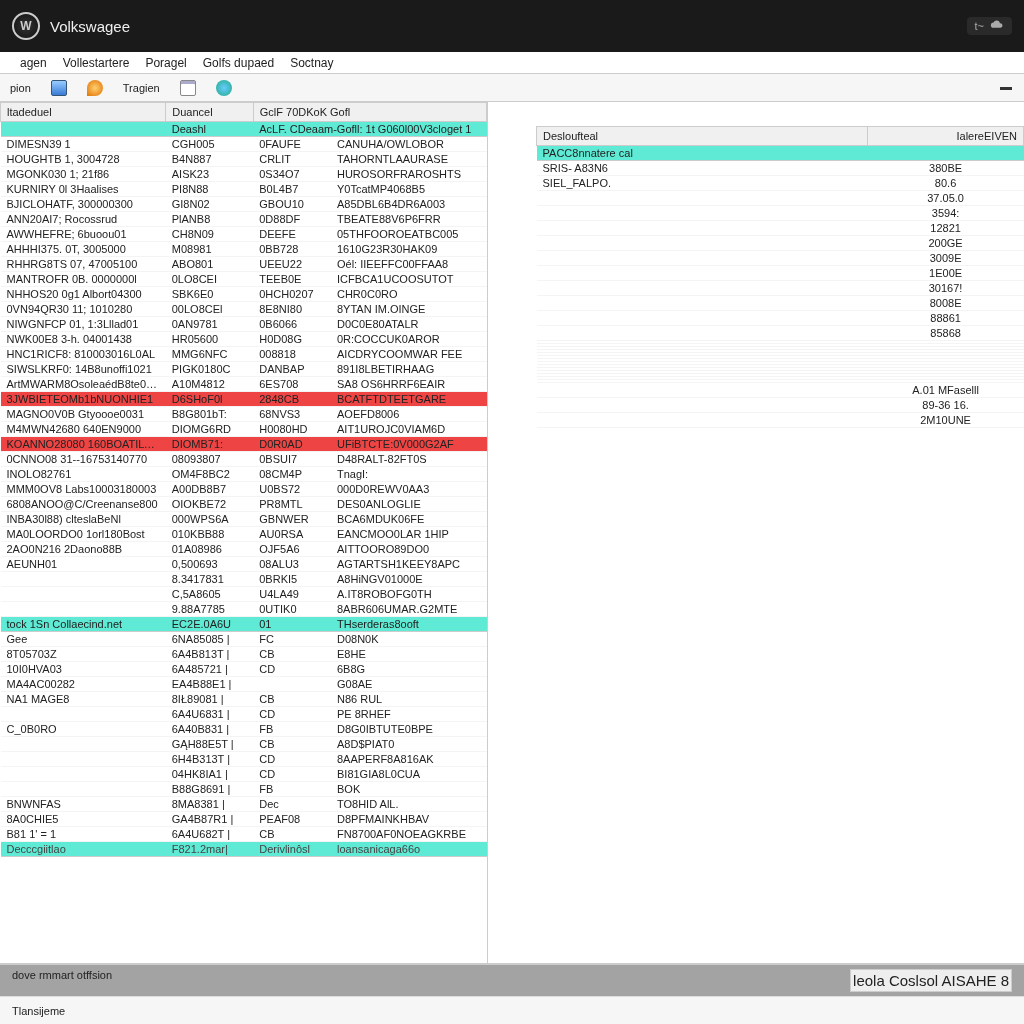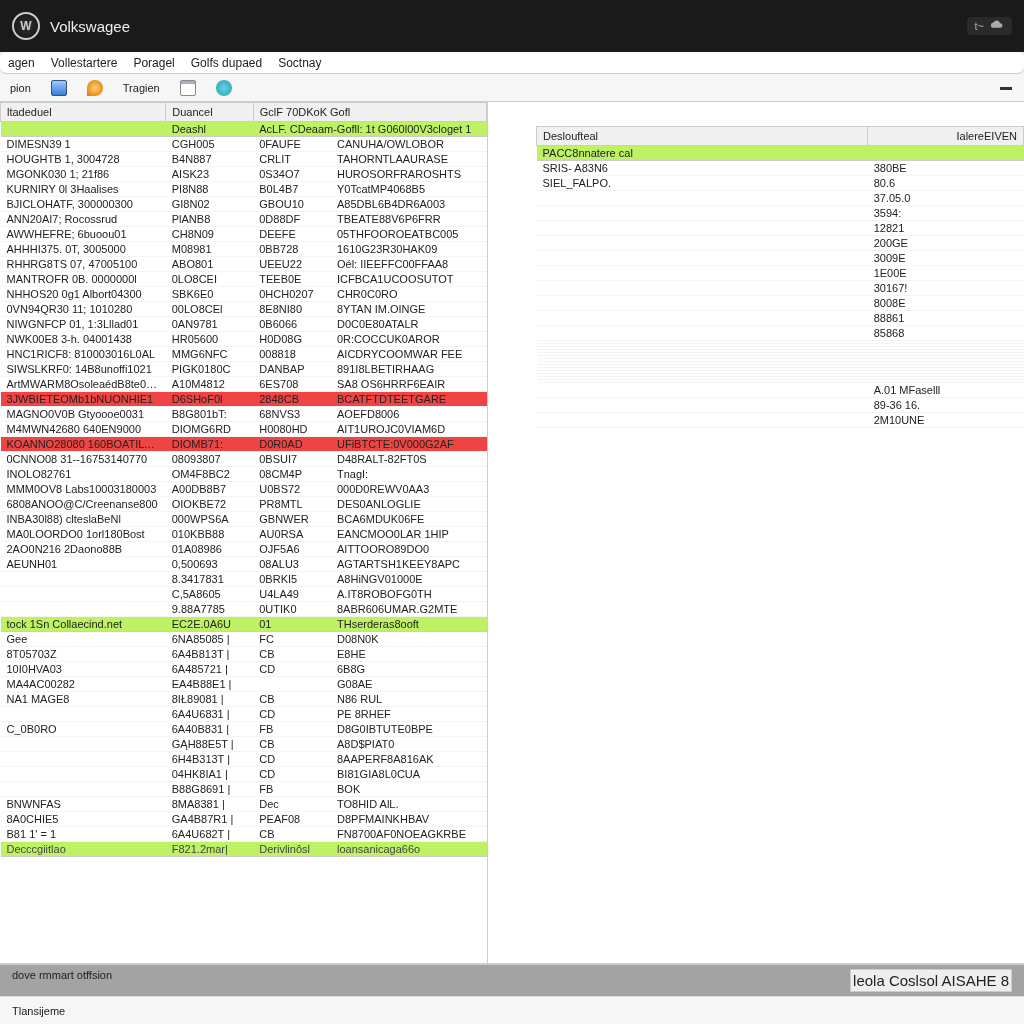--- a/index.html
+++ b/index.html
@@ -29,21 +29,21 @@
     background: radial-gradient(#333,#111);
   }
   .title-text { font-size: 15px; }
   .titlebar-right {
     display:flex; align-items:center; gap:6px;
     background:#2a2a2a; padding:2px 8px; border-radius:4px;
     font-size:11px; color:#aaa;
   }
   .menubar {
     height: 22px; background:#fff; border-bottom:1px solid #ccc;
-    display:flex; align-items:center; padding:0 0; font-size:12px;border-radius:7px;
+    display:flex; align-items:center; padding:0 12px; font-size:12px;
   }
   .menu-item { padding: 2px 8px; cursor:default; }
   .toolbar {
     height: 28px; background:#f6f6f6; border-bottom:1px solid #ccc;
     display:flex; align-items:center; padding:0 4px; gap:8px;
   }
   .tool-btn {
     display:flex; align-items:center; gap:4px; padding:2px 6px;
     font-size:11px; cursor:default;
   }
@@ -62,25 +62,25 @@
     background:#f0f0f0; border:1px solid #ccc; text-align:left;
     padding:3px 6px; font-weight:normal; font-size:11px;
     position:sticky; top:0;
   }
   td {
     padding:1px 6px; font-size:11px; white-space:nowrap;
     overflow:hidden; text-overflow:ellipsis; border-bottom:1px solid #f4f4f4;
   }
   tr.sel td { background:#ef4444; }
   tr.subhdr td {
-    background:#bef264; border-top:1px solid #ccc; border-bottom:1px solid #ccc;
+    background:#5eead4; border-top:1px solid #ccc; border-bottom:1px solid #ccc;
     font-weight:normal;
   }
   tr.finalsub td { color:#444; }
-  .pane-right .val-col { text-align:left; }
+  .pane-right .val-col { text-align:center; }
   .status-area {
     height:60px; display:flex; flex-direction:column; background:#f6f6f6;
     border-top:1px solid #ccc;
   }
   .status-top {
     flex:1; display:flex; align-items:flex-start; justify-content:space-between;
     padding:4px 12px; font-size:11px; background:#a3a3a3; border-bottom:1px solid #ddd;
   }
   .status-bottom {
     flex:1; display:flex; align-items:center; padding:4px 12px; font-size:11px;

